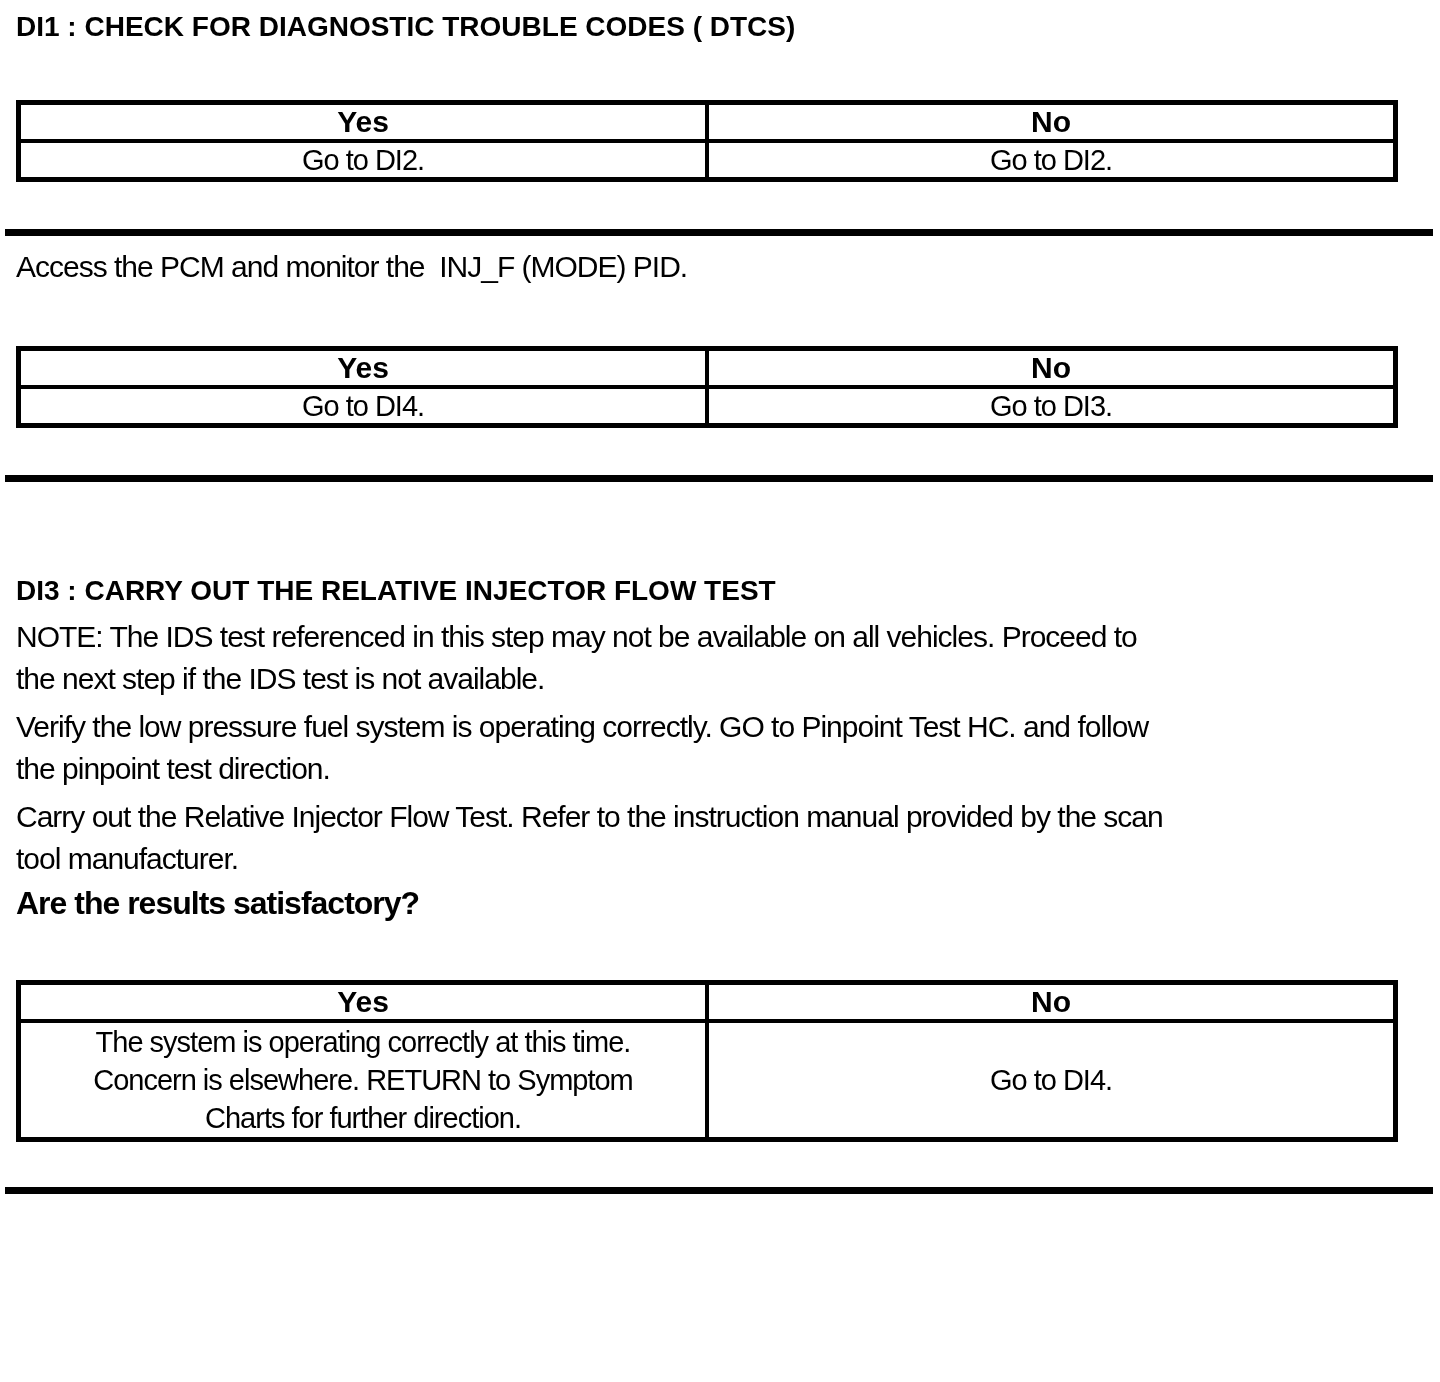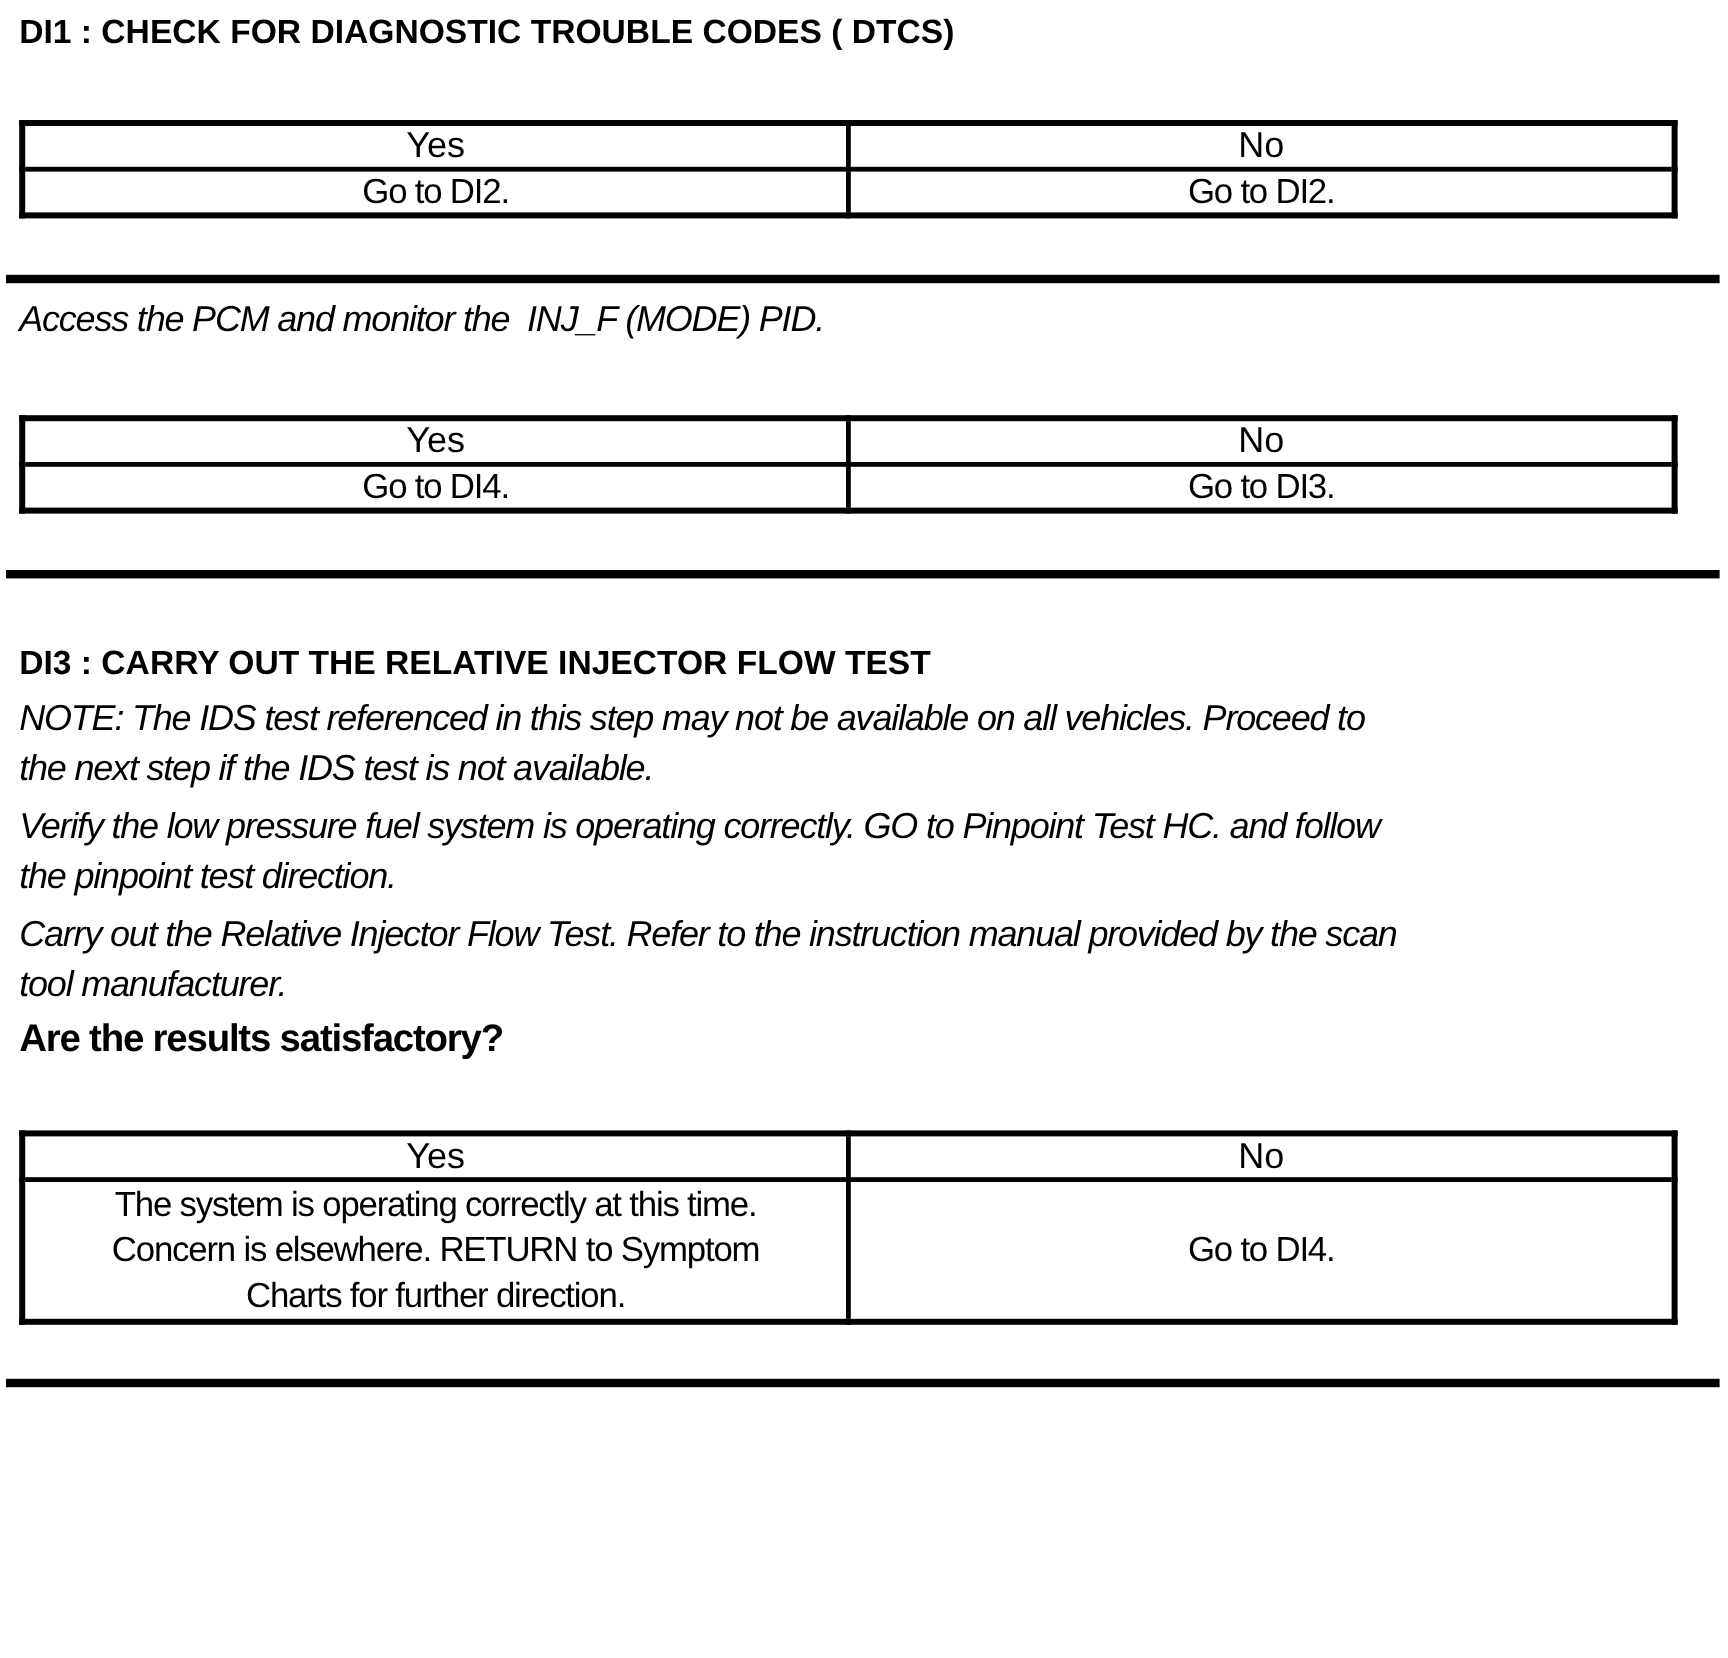--- a/index.html
+++ b/index.html
@@ -18,42 +18,41 @@
   }
 
   .section-title {
     margin: 0 0 0 16px;
     font-size: 28px;
     font-weight: bold;
     line-height: 30px;
     white-space: pre-wrap;
   }
   .mt-title2 { margin-top: 76px; }
-  .mt-title3 { margin-top: 56px; }
+  .mt-title3 { margin-top: 94px; }
 
   .question {
     margin: 16px 0 0 16px;
     width: 1404px;
     font-size: 32px;
     font-weight: bold;
     letter-spacing: -1px;
     line-height: 38px;
     white-space: pre-wrap;
   }
   .mt-q2 { margin-top: 8px; }
   .mt-q3 { margin-top: 4px; }
 
   .para {
     margin: 6px 0 0 16px;
     width: 1404px;
     font-size: 30px;
     letter-spacing: -1px;
     line-height: 42px;
     white-space: pre-wrap;
-    font-style: italic;
   }
   .mt-para1 { margin-top: 10px; }
 
   table.decision-table {
     width: 1382px;
     margin: 58px 0 0 16px;
     border-collapse: collapse;
     table-layout: fixed;
     border: 5px solid #000000;
   }
@@ -64,21 +63,21 @@
   table.decision-table td {
     width: 50%;
     border: 4px solid #000000;
     padding: 0 6px;
     text-align: center;
     vertical-align: middle;
     box-sizing: border-box;
   }
   table.decision-table th {
     font-size: 30px;
-    font-weight: normal;
+    font-weight: bold;
     line-height: 34px;
   }
   table.decision-table td {
     font-size: 29px;
     letter-spacing: -1px;
     line-height: 34px;
     white-space: pre-wrap;
   }
   table.decision-table td.multiline {
     line-height: 38px;

